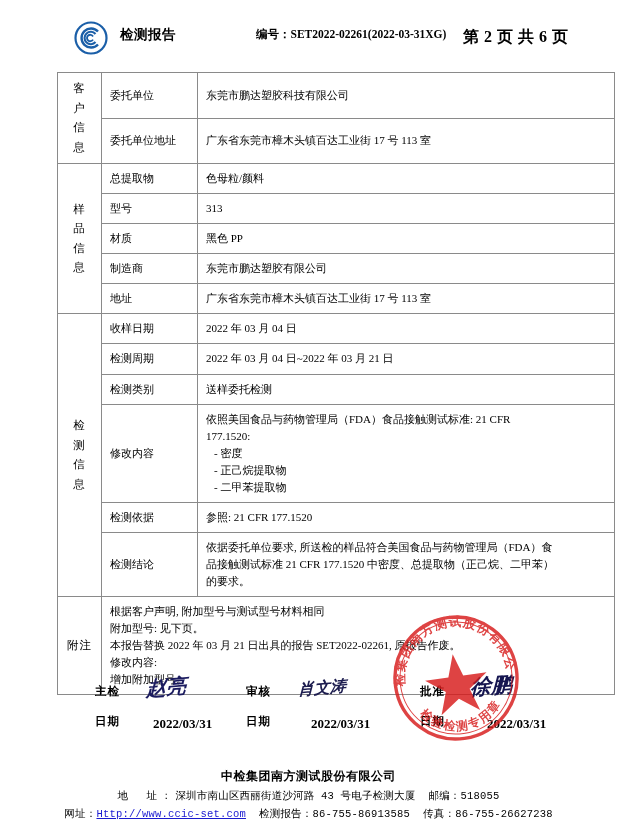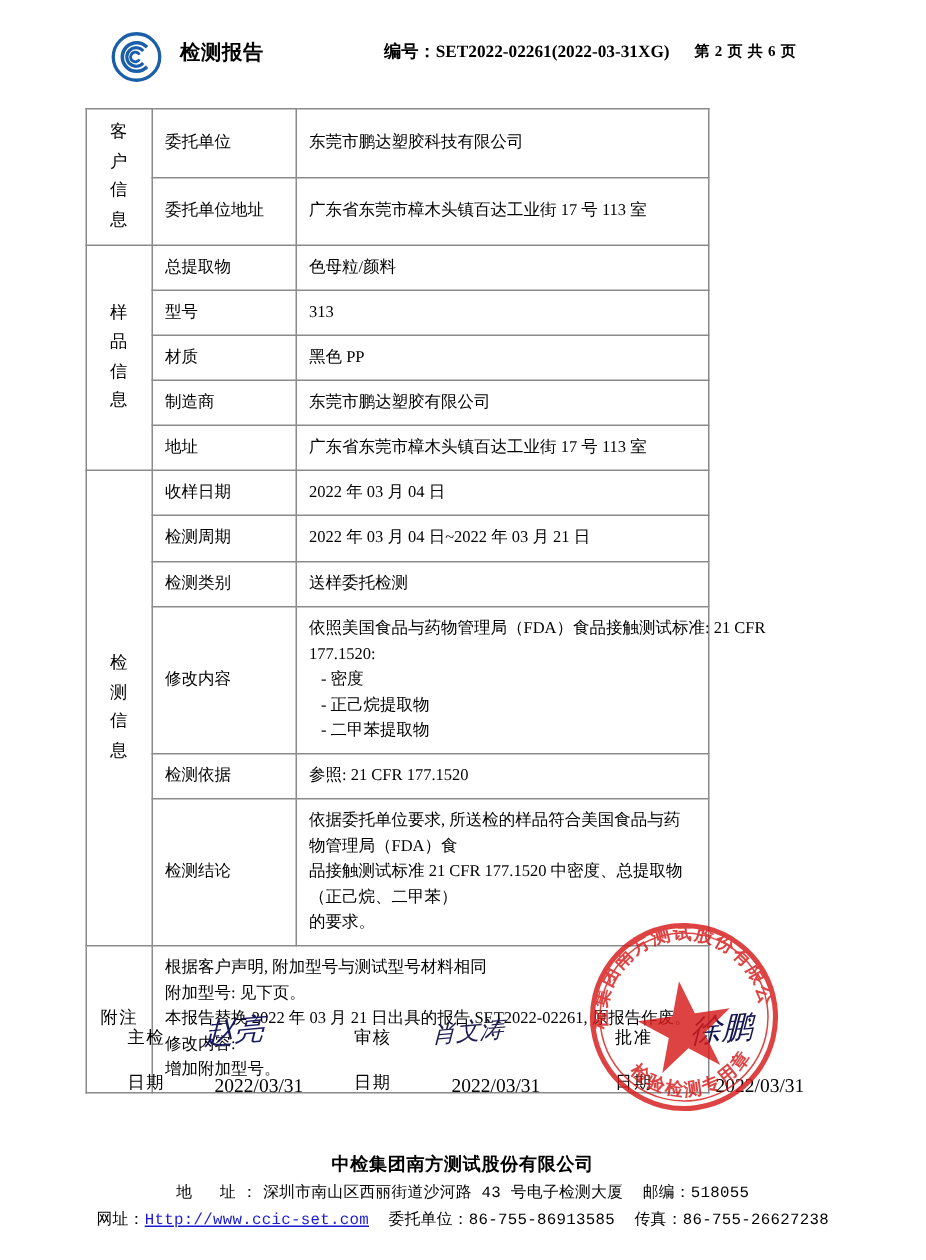--- a/index.html
+++ b/index.html
@@ -50,33 +50,33 @@
     top: 27px;
     font-size: 11.5px;
     font-weight: bold;
     white-space: nowrap;
     margin-left: 20px;
   }
   .hdr-page {
     position: absolute;
     left: 463px;
     top: 27px;
-    font-size: 10px;
+    font-size: 16px;
     font-weight: bold;
     white-space: nowrap;
     letter-spacing: 0.5px;
     text-align: center;
   }
 
   
   table.main {
     position: absolute;
     left: 57px;
     top: 72px;
-    width: 416px;
+    width: 558px;
     border-collapse: collapse;
     table-layout: fixed;
     font-size: 11px;
   }
   table.main td {
     border: 1px solid #8a8a8a;
     padding: 6px 8px;
     vertical-align: middle;
     line-height: 1.55;
   }
@@ -101,24 +101,25 @@
   .indent { padding-left: 8px; }
   td.note {
     padding: 7px 10px 7px 10px;
     font-size: 11px;
     line-height: 1.85;
   }
 
   
   .sig-block {
     position: absolute;
-    left: 57px;
+    left: 67px;
     top: 672px;
     width: 517px;
     font-size: 11px;
+    font-weight: bold;
   }
   .sig-row {
     position: relative;
     height: 40px;
   }
   .sig-label {
     position: absolute;
     font-size: 11.5px;
     letter-spacing: 1px;
     top: 12px;
@@ -347,17 +348,17 @@
       </g>
     </svg>
   </div>
 
   <div class="footer">
     <div class="f-company">中检集团南方测试股份有限公司</div>
     <div class="f-line">
       <span class="spacer-lbl">地　址：</span><span>深圳市南山区西丽街道沙河路 43 号电子检测大厦</span>&nbsp;&nbsp;<span>邮编：</span><span>518055</span>
     </div>
     <div class="f-line">
-      <span>网址：</span><span class="link">Http://www.ccic-set.com</span>&nbsp;&nbsp;<span>委托单位：</span><span>86-755-86913585</span>&nbsp;&nbsp;<span>传真：</span><span>86-755-26627238</span>
+      <span>网址：</span><span class="link">Http://www.ccic-set.com</span>&nbsp;&nbsp;<span>检测报告：</span><span>86-755-86913585</span>&nbsp;&nbsp;<span>传真：</span><span>86-755-26627238</span>
     </div>
   </div>
 
 </div>
 
 </body></html>

